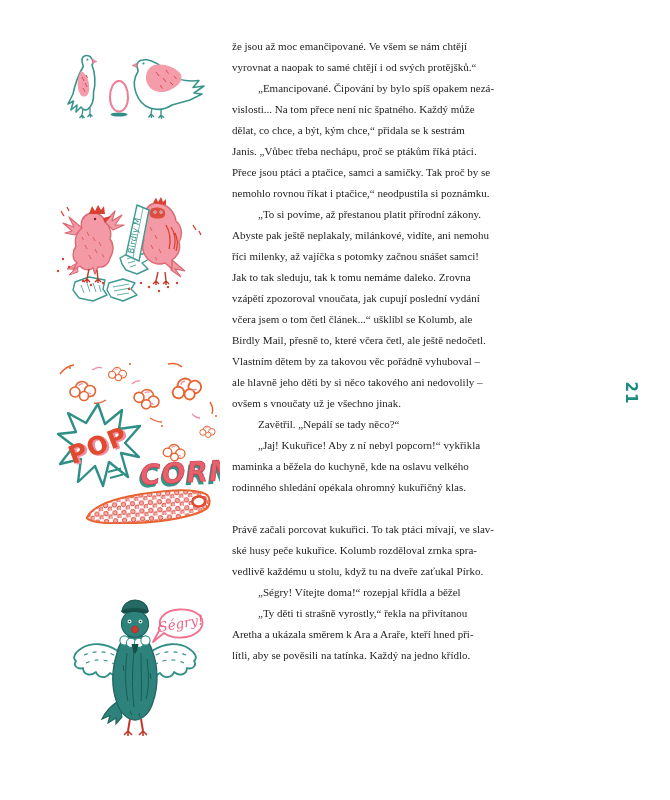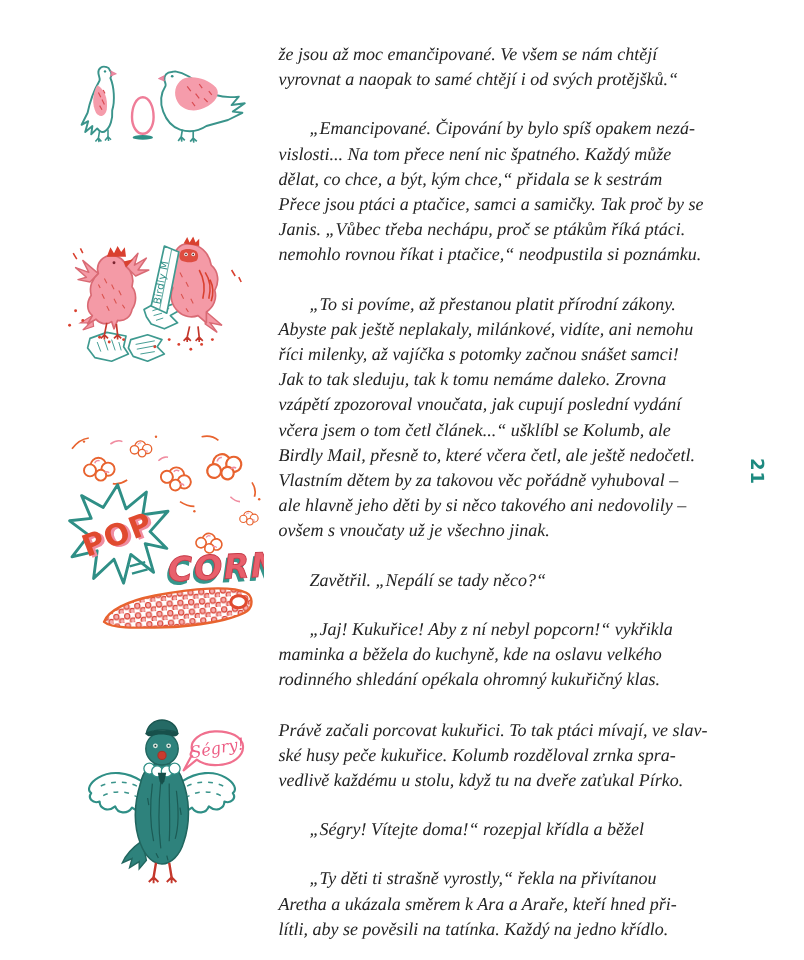--- a/index.html
+++ b/index.html
@@ -8,28 +8,27 @@
     width:670px;height:800px;
     background:#ffffff;
     overflow:hidden;
     font-family:"Liberation Serif", serif;
   }
   .body-text{
     position:absolute;
     left:232px;top:36px;
     width:418px;
     color:#242424;
-    font-size:15px;
+    font-size:11px;
     line-height:21px;
-    font-style:italic;
   }
   .text-block{margin:0;}
   .block-gap{height:21px;}
   .text-line{white-space:nowrap;}
-  .text-line.indent{padding-left:26px;margin-top:20px;}
+  .text-line.indent{padding-left:26px;}
   .page-number{
     position:absolute;
     left:611px;top:384px;
     width:40px;text-align:center;
     transform:rotate(90deg);
     transform-origin:center;
     color:#1e8a80;
     font-family:"DejaVu Sans", sans-serif;
     font-weight:bold;
     font-size:15px;
@@ -47,22 +46,22 @@
 
 <div class="page">
 
   <div class="body-text">
     <div class="text-block">
         <div class="text-line">že jsou až moc emančipované. Ve všem se nám chtějí</div>
         <div class="text-line">vyrovnat a naopak to samé chtějí i od svých protějšků.“</div>
         <div class="text-line indent">„Emancipované. Čipování by bylo spíš opakem nezá-</div>
         <div class="text-line">vislosti... Na tom přece není nic špatného. Každý může</div>
         <div class="text-line">dělat, co chce, a být, kým chce,“ přidala se k sestrám</div>
+        <div class="text-line">Janis. „Vůbec třeba nechápu, proč se ptákům říká ptáci.</div>
         <div class="text-line">Přece jsou ptáci a ptačice, samci a samičky. Tak proč by se</div>
-        <div class="text-line">Janis. „Vůbec třeba nechápu, proč se ptákům říká ptáci.</div>
         <div class="text-line">nemohlo rovnou říkat i ptačice,“ neodpustila si poznámku.</div>
         <div class="text-line indent">„To si povíme, až přestanou platit přírodní zákony.</div>
         <div class="text-line">Abyste pak ještě neplakaly, milánkové, vidíte, ani nemohu</div>
         <div class="text-line">říci milenky, až vajíčka s potomky začnou snášet samci!</div>
         <div class="text-line">Jak to tak sleduju, tak k tomu nemáme daleko. Zrovna</div>
         <div class="text-line">vzápětí zpozoroval vnoučata, jak cupují poslední vydání</div>
         <div class="text-line">včera jsem o tom četl článek...“ ušklíbl se Kolumb, ale</div>
         <div class="text-line">Birdly Mail, přesně to, které včera četl, ale ještě nedočetl.</div>
         <div class="text-line">Vlastním dětem by za takovou věc pořádně vyhuboval –</div>
         <div class="text-line">ale hlavně jeho děti by si něco takového ani nedovolily –</div>

